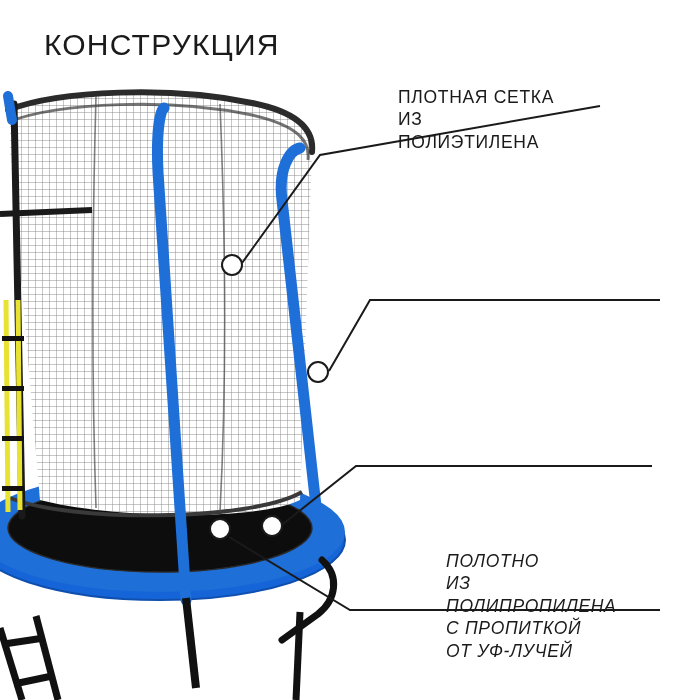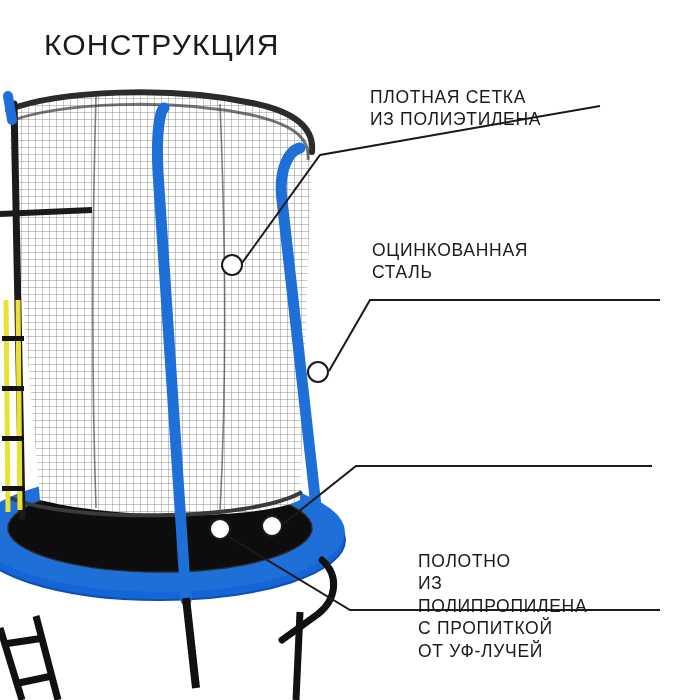--- a/index.html
+++ b/index.html
@@ -31,25 +31,26 @@
     white-space: nowrap;
   }
   .callout {
     position: absolute;
     font-size: 17.5px;
     line-height: 1.28;
     letter-spacing: 0.7px;
     color: #1a1a1a;
     text-transform: uppercase;
     white-space: pre-line;
+    margin-left: 28px;
   }
   #label-net      { left: 370px; top: 86px; }
   #label-steel    { left: 372px; top: 239px; }
   #label-springs  { left: 420px; top: 418px; }
-  #label-mat      { left: 418px; top: 550px; }
+  #label-mat      { left: 418px; top: 550px; font-style: italic; }
 
   #art { position: absolute; left: 0; top: 0; width: 700px; height: 700px; }
 </style>
 </head>
 <body>
 
 <div id="stage">
 
   <svg id="art" viewBox="0 0 700 700">
     <defs>
@@ -135,20 +136,18 @@
       <circle cx="318" cy="372" r="10"></circle>
       <circle cx="272" cy="526" r="10"></circle>
       <circle cx="220" cy="529" r="10"></circle>
     </g>
   </svg>
 
   <div id="title">КОНСТРУКЦИЯ</div>
 
   <div class="callout" id="label-net">ПЛОТНАЯ СЕТКА
 ИЗ ПОЛИЭТИЛЕНА</div>
-  <div class="callout" id="label-steel">ОЦИНКОВАННАЯ
-СТАЛЬ</div>
   <div class="callout" id="label-mat">ПОЛОТНО
 ИЗ ПОЛИПРОПИЛЕНА
 С ПРОПИТКОЙ
 ОТ УФ-ЛУЧЕЙ</div>
 
 </div>
 
 </body></html>

